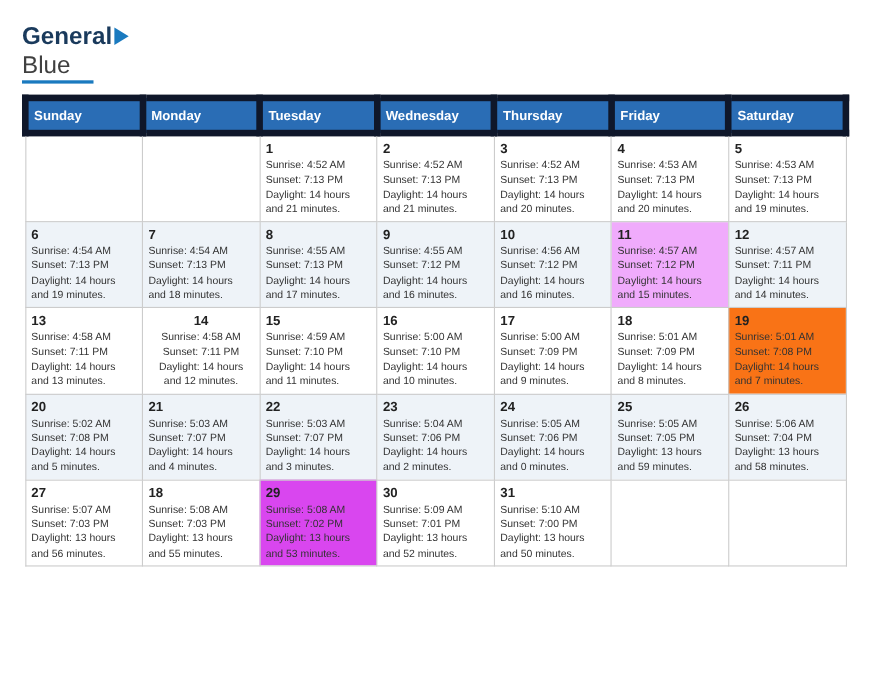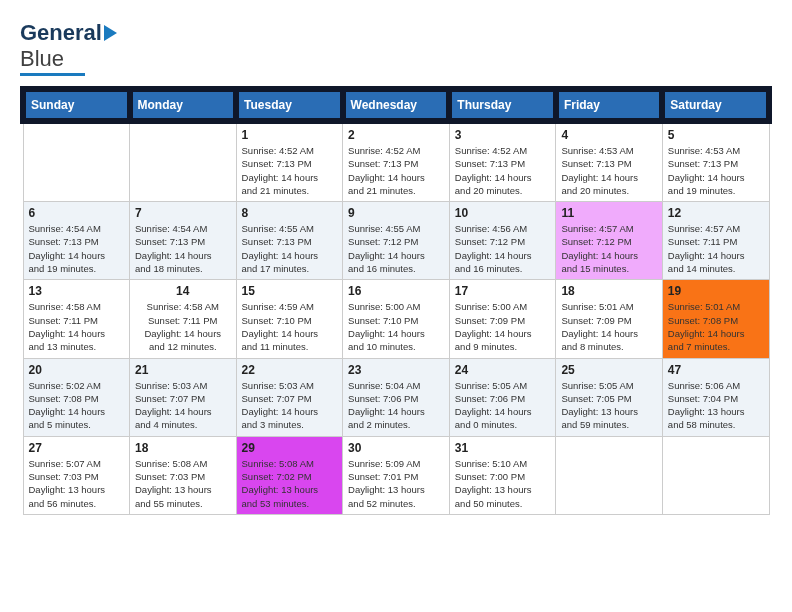--- a/index.html
+++ b/index.html
@@ -216,21 +216,21 @@
         </td>
         <td style="background: rgb(238, 243, 248);">
           <span class="day-num">24</span>
           <div class="cell-content">Sunrise: 5:05 AM<br>Sunset: 7:06 PM<br>Daylight: 14 hours<br>and 0 minutes.</div>
         </td>
         <td style="background: rgb(238, 243, 248);">
           <span class="day-num">25</span>
           <div class="cell-content">Sunrise: 5:05 AM<br>Sunset: 7:05 PM<br>Daylight: 13 hours<br>and 59 minutes.</div>
         </td>
         <td style="background: rgb(238, 243, 248);">
-          <span class="day-num">47</span>
+          <span class="day-num">26</span>
           <div class="cell-content">Sunrise: 5:06 AM<br>Sunset: 7:04 PM<br>Daylight: 13 hours<br>and 58 minutes.</div>
         </td>
       </tr>
       <tr class="row-odd">
         <td style="background: rgb(255, 255, 255);">
           <span class="day-num">27</span>
           <div class="cell-content">Sunrise: 5:07 AM<br>Sunset: 7:03 PM<br>Daylight: 13 hours<br>and 56 minutes.</div>
         </td>
         <td style="background: rgb(255, 255, 255);">
           <span class="day-num">18</span>

